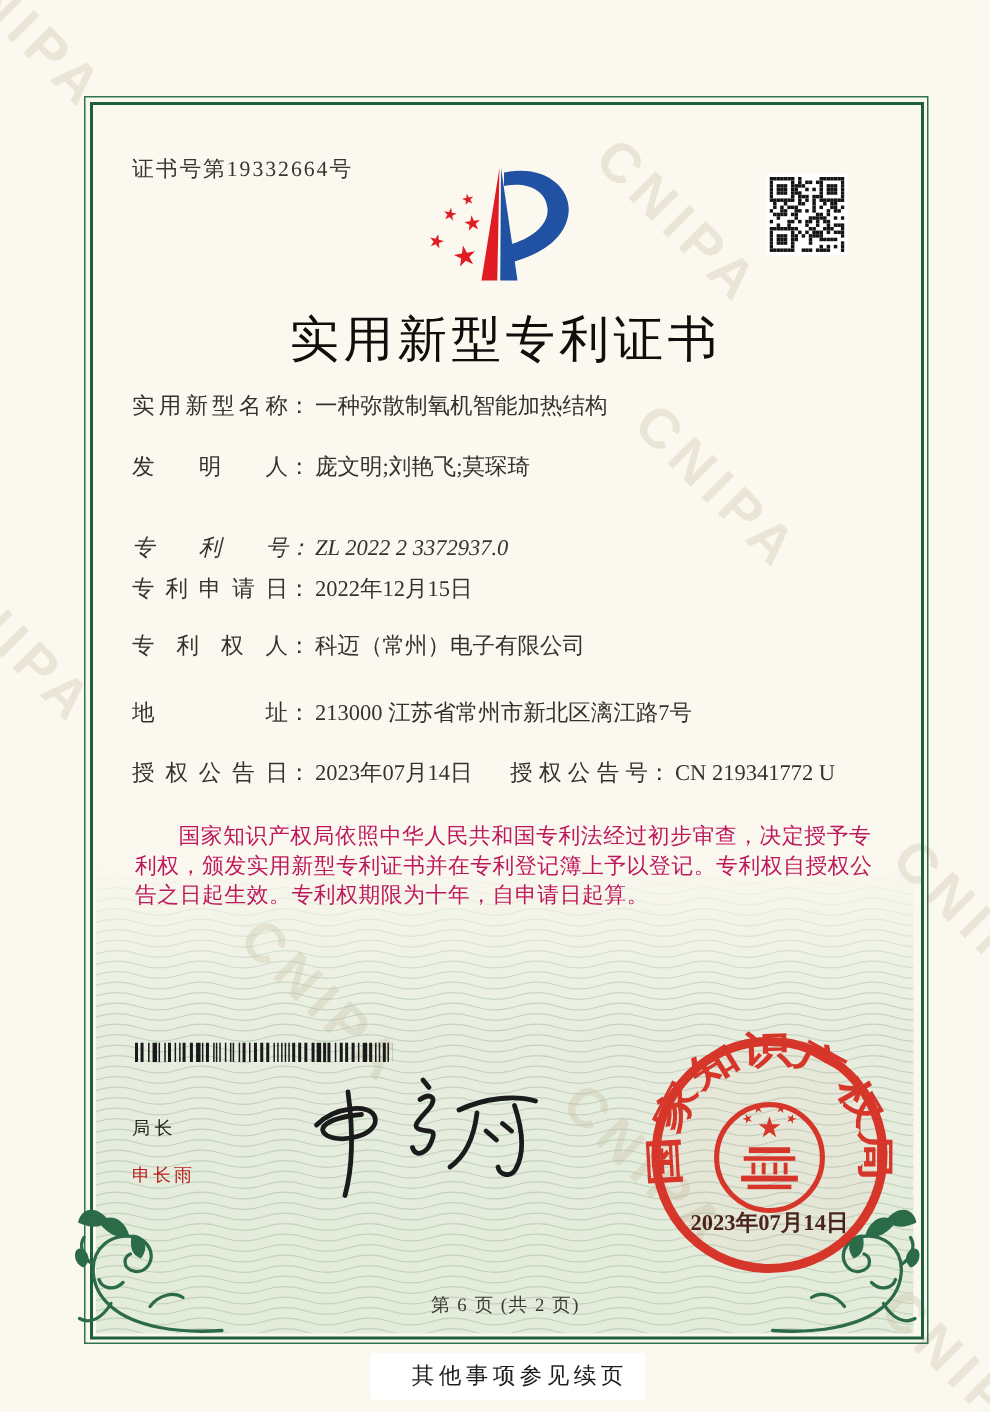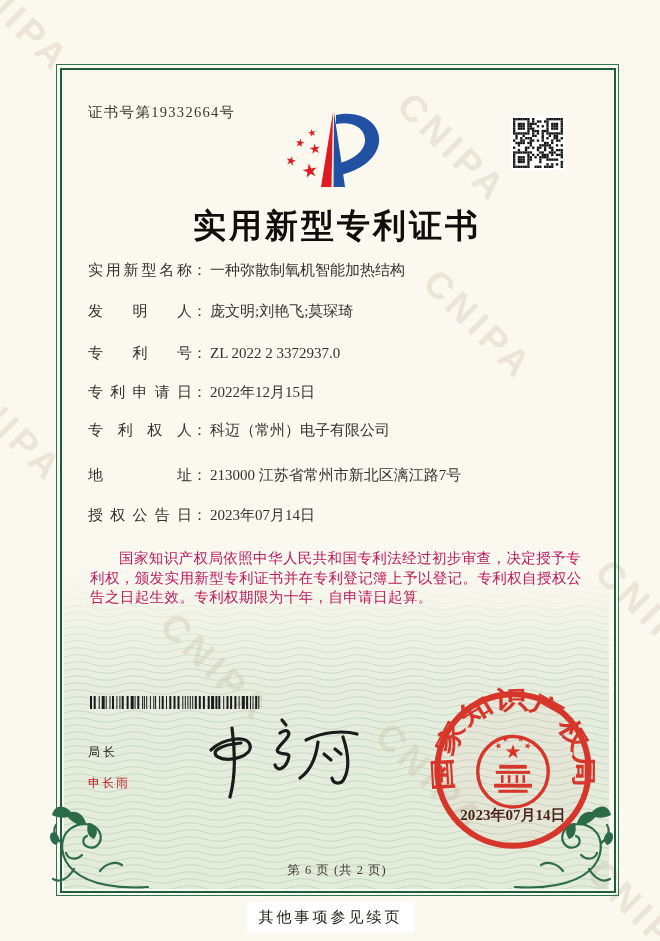--- a/index.html
+++ b/index.html
@@ -25,42 +25,42 @@
     left:64px;top:575px;width:545px;height:314px;z-index:1;
     background:linear-gradient(180deg,rgba(228,237,221,0) 0%,rgba(228,237,221,.45) 16%,#e7eee0 36%,#e3ebda 100%);
   }
   .greenzone svg{
     position:absolute;left:0;top:0;
     -webkit-mask-image:linear-gradient(180deg,transparent 0,#000 95px);
     mask-image:linear-gradient(180deg,transparent 0,#000 95px);
   }
   
   .certno{left:88px;top:103px;font-size:14.5px;letter-spacing:1.3px;color:#3a362f;z-index:5;}
-  .title{left:57px;top:204px;width:560px;text-align:center;font-size:33px;font-weight:700;
+  .title{left:57px;top:204px;width:560px;text-align:center;font-size:33px;font-weight:400;
          letter-spacing:3px;color:#100e0c;z-index:5;}
   .field-row{left:88px;width:524px;font-size:15px;color:#35322c;z-index:5;white-space:nowrap;}
   .flabel{display:inline-block;width:104px;text-align:justify;text-align-last:justify;vertical-align:top;}
   .fcolon{display:inline-block;width:13px;}
   .fvalue{margin-left:5px;}
   .grantpair{position:absolute;left:252px;top:0;}
   .grantpair .flabel{width:92px;}
   .paras{left:86px;top:545px;width:508px;z-index:5;}
   .paras p{margin:4px;font-size:14.5px;line-height:19.6px;text-indent:2em;color:#be185d;letter-spacing:.4px;}
   .barcode{left:90px;top:695px;width:172px;height:13px;z-index:5;}
   .signer-title{left:88px;top:744px;font-family:"Liberation Sans","DejaVu Sans",sans-serif;
     font-size:12px;letter-spacing:3px;color:#23211d;z-index:5;}
   .signer-name{left:88px;top:775px;font-family:Liberation Mono, monospace;
     font-size:12px;letter-spacing:2px;color:#b91c1c;z-index:5;}
   .signature{left:185px;top:700px;z-index:5;}
   .seal{left:427px;top:684px;z-index:7;opacity:.92;}
   .pageinfo{left:57px;top:862px;width:560px;text-align:center;font-size:12.5px;
     letter-spacing:1px;color:#3c3a33;z-index:5;}
   .tab{left:247px;top:902px;width:167px;height:31px;background:#ffffff;z-index:6;
     display:flex;align-items:center;justify-content:center;font-size:15px;
-    letter-spacing:3px;color:#1f1d1a;}
+    letter-spacing:3px;color:#1f1d1a;padding-left:16px;}
   .ornament{z-index:4;}
   .logo{left:278px;top:106px;z-index:5;}
   .qr{left:511px;top:116px;width:54px;height:54px;background:#fff;z-index:5;}
   .qr svg{position:absolute;left:2px;top:2px;}
 </style>
 </head>
 <body>
 
 <span class="wm" style="left:15px;top:18px;">CNIPA</span>
 <span class="wm" style="left:452px;top:148px;">CNIPA</span>
@@ -406,34 +406,37 @@
 </div>
 
 <div class="abs title">实用新型专利证书</div>
 
 <div class="abs field-row" style="top:261px;">
   <span class="flabel">实用新型名称</span><span class="fcolon">：</span><span class="fvalue">一种弥散制氧机智能加热结构</span>
 </div>
 <div class="abs field-row" style="top:302px;">
   <span class="flabel">发明人</span><span class="fcolon">：</span><span class="fvalue">庞文明;刘艳飞;莫琛琦</span>
 </div>
-<div class="abs field-row" style="top:344px;">
+<div class="abs field-row" style="top:356px;font-style:italic;">
   <span class="flabel">专利号</span><span class="fcolon">：</span><span class="fvalue">ZL 2022 2 3372937.0</span>
 </div>
 <div class="abs field-row" style="top:383px;">
   <span class="flabel">专利申请日</span><span class="fcolon">：</span><span class="fvalue">2022年12月15日</span>
 </div>
 <div class="abs field-row" style="top:421px;">
   <span class="flabel">专利权人</span><span class="fcolon">：</span><span class="fvalue">科迈（常州）电子有限公司</span>
 </div>
 <div class="abs field-row" style="top:466px;">
   <span class="flabel">地址</span><span class="fcolon">：</span><span class="fvalue">213000 江苏省常州市新北区漓江路7号</span>
 </div>
 <div class="abs field-row" style="top:506px;">
   <span class="flabel">授权公告日</span><span class="fcolon">：</span><span class="fvalue">2023年07月14日</span>
+  <span class="grantpair">
+    <span class="flabel">授权公告号</span><span class="fcolon">：</span><span class="fvalue">CN 219341772 U</span>
+  </span>
 </div>
 
 <div class="abs paras">
   <p>国家知识产权局依照中华人民共和国专利法经过初步审查，决定授予专利权，颁发实用新型专利证书并在专利登记簿上予以登记。专利权自授权公告之日起生效。专利权期限为十年，自申请日起算。</p>
 </div>
 
 <div class="abs barcode">
   <svg id="bcsvg" width="172" height="13">
       <rect x="0.0" y="0" width="2.0" height="13" fill="#1a1a1a"></rect>
       <rect x="3.7" y="0" width="2.0" height="13" fill="#1a1a1a"></rect>

